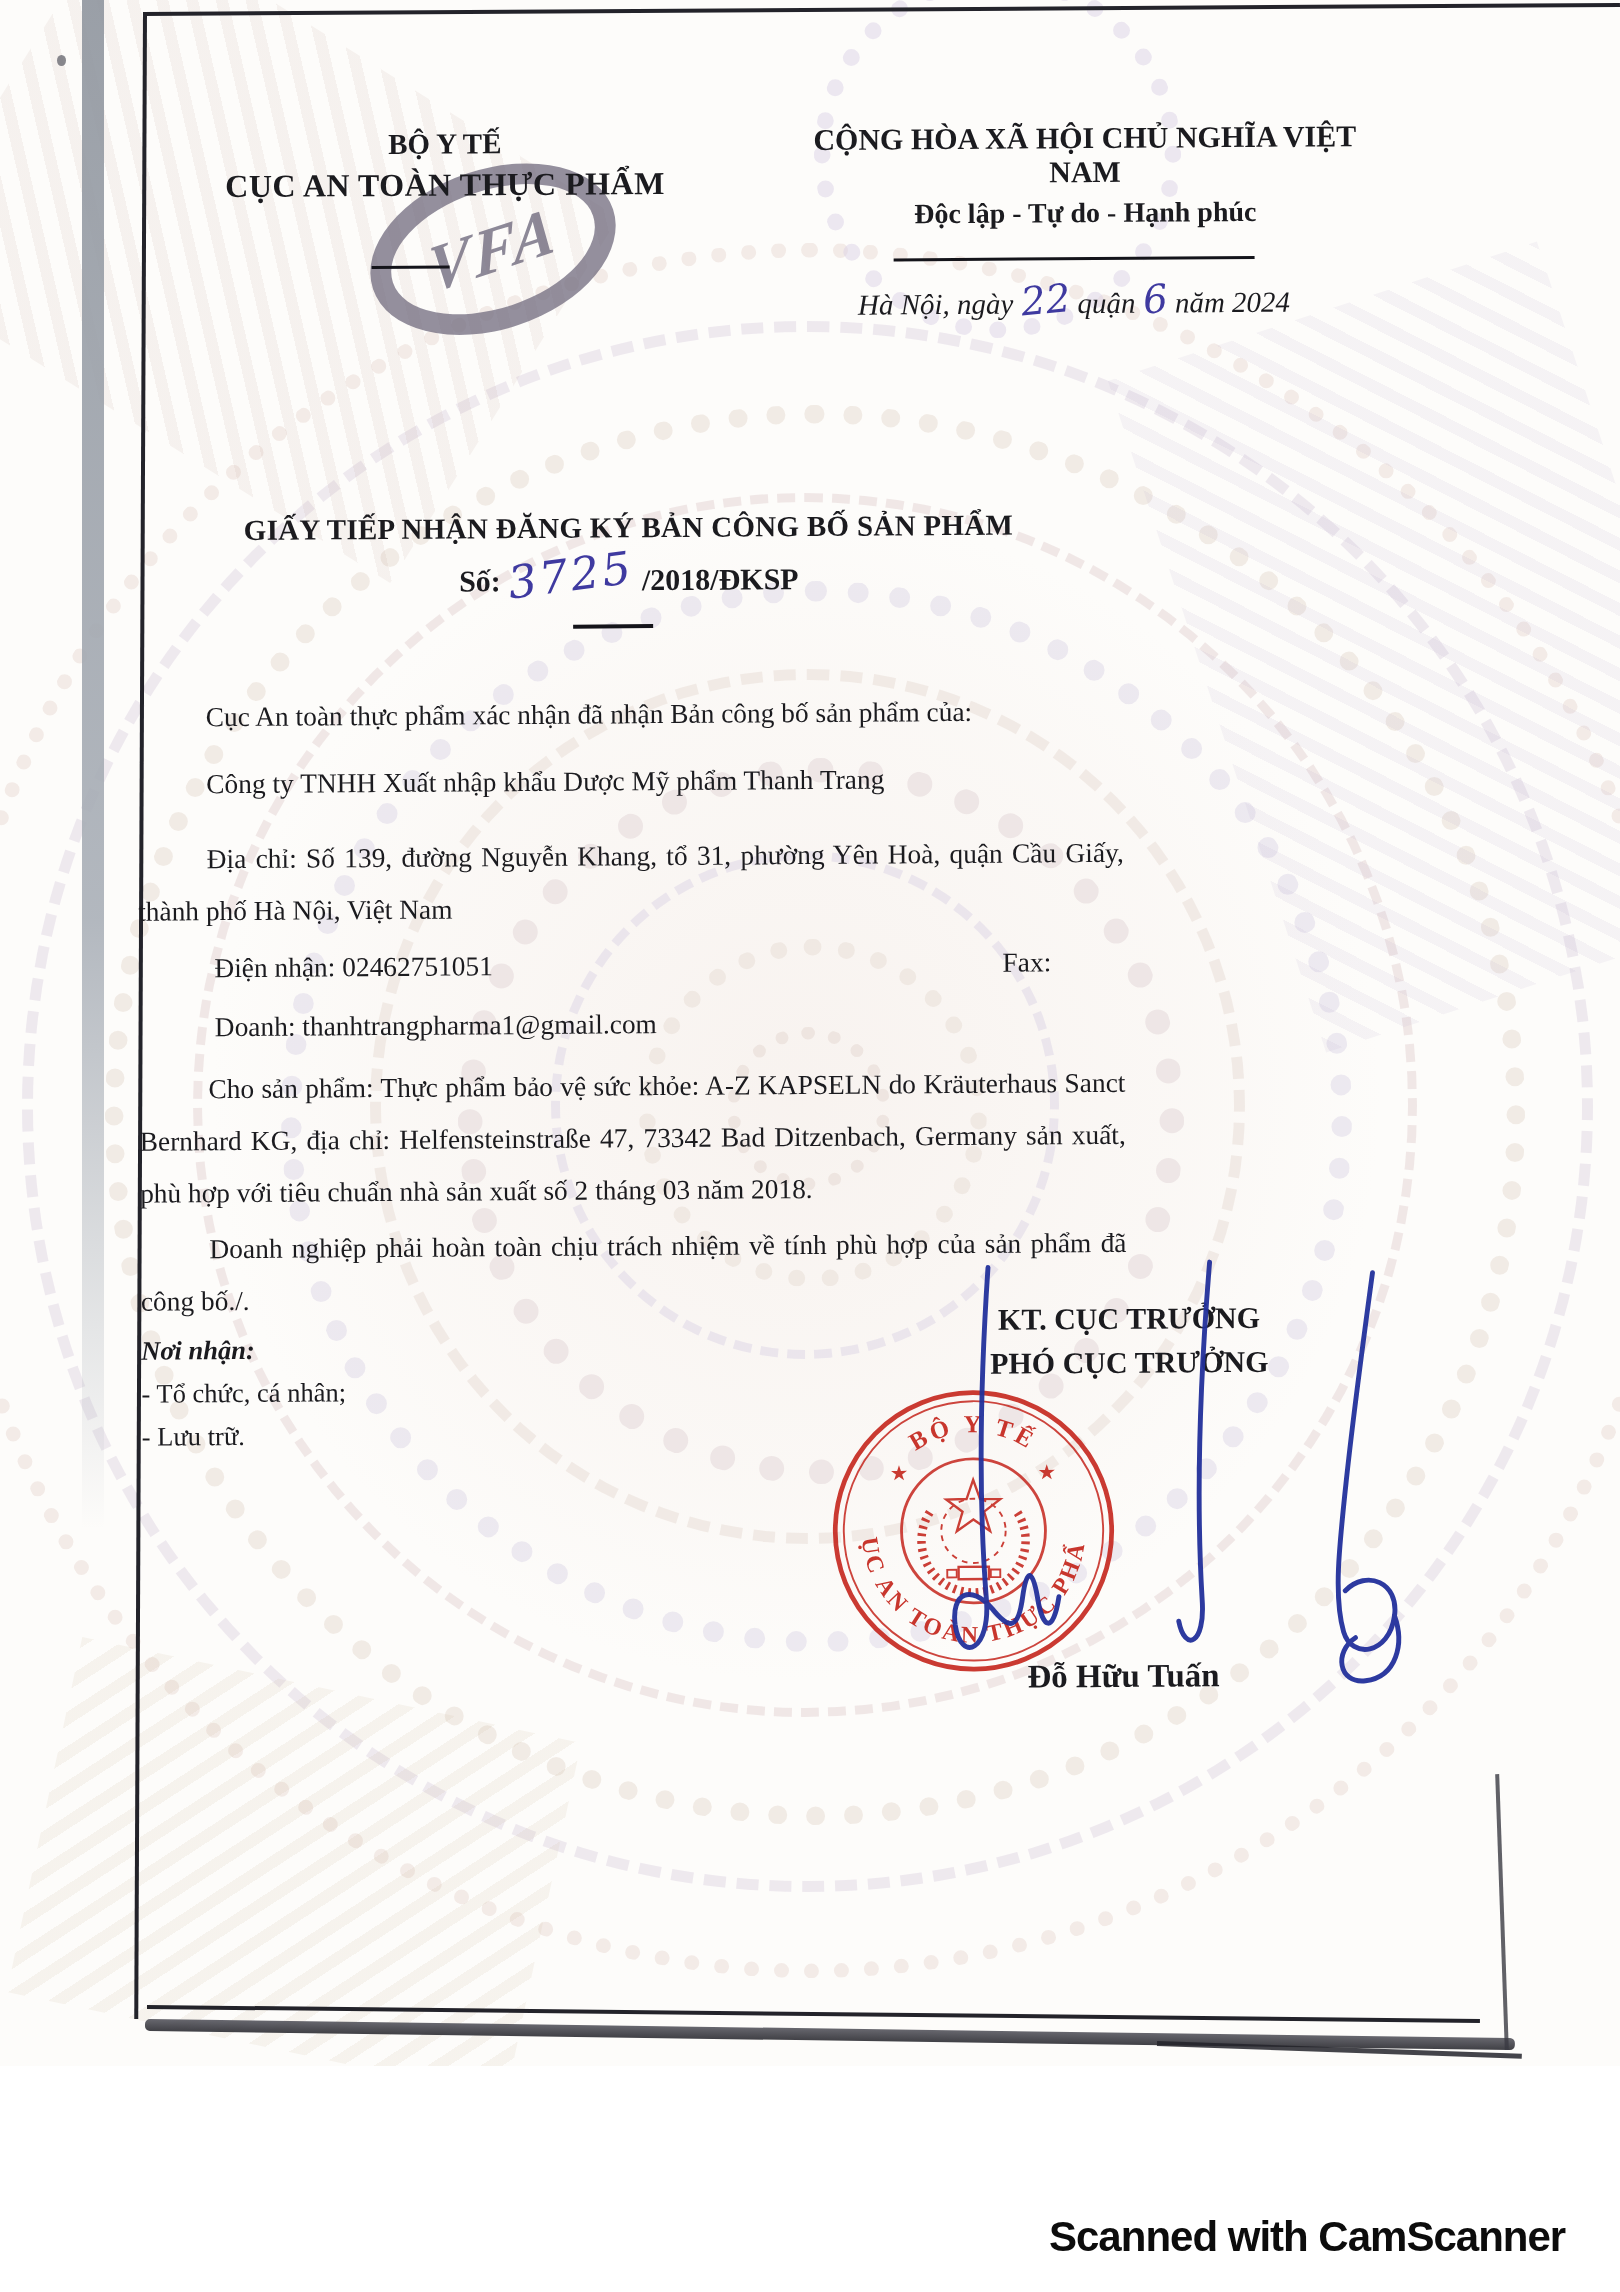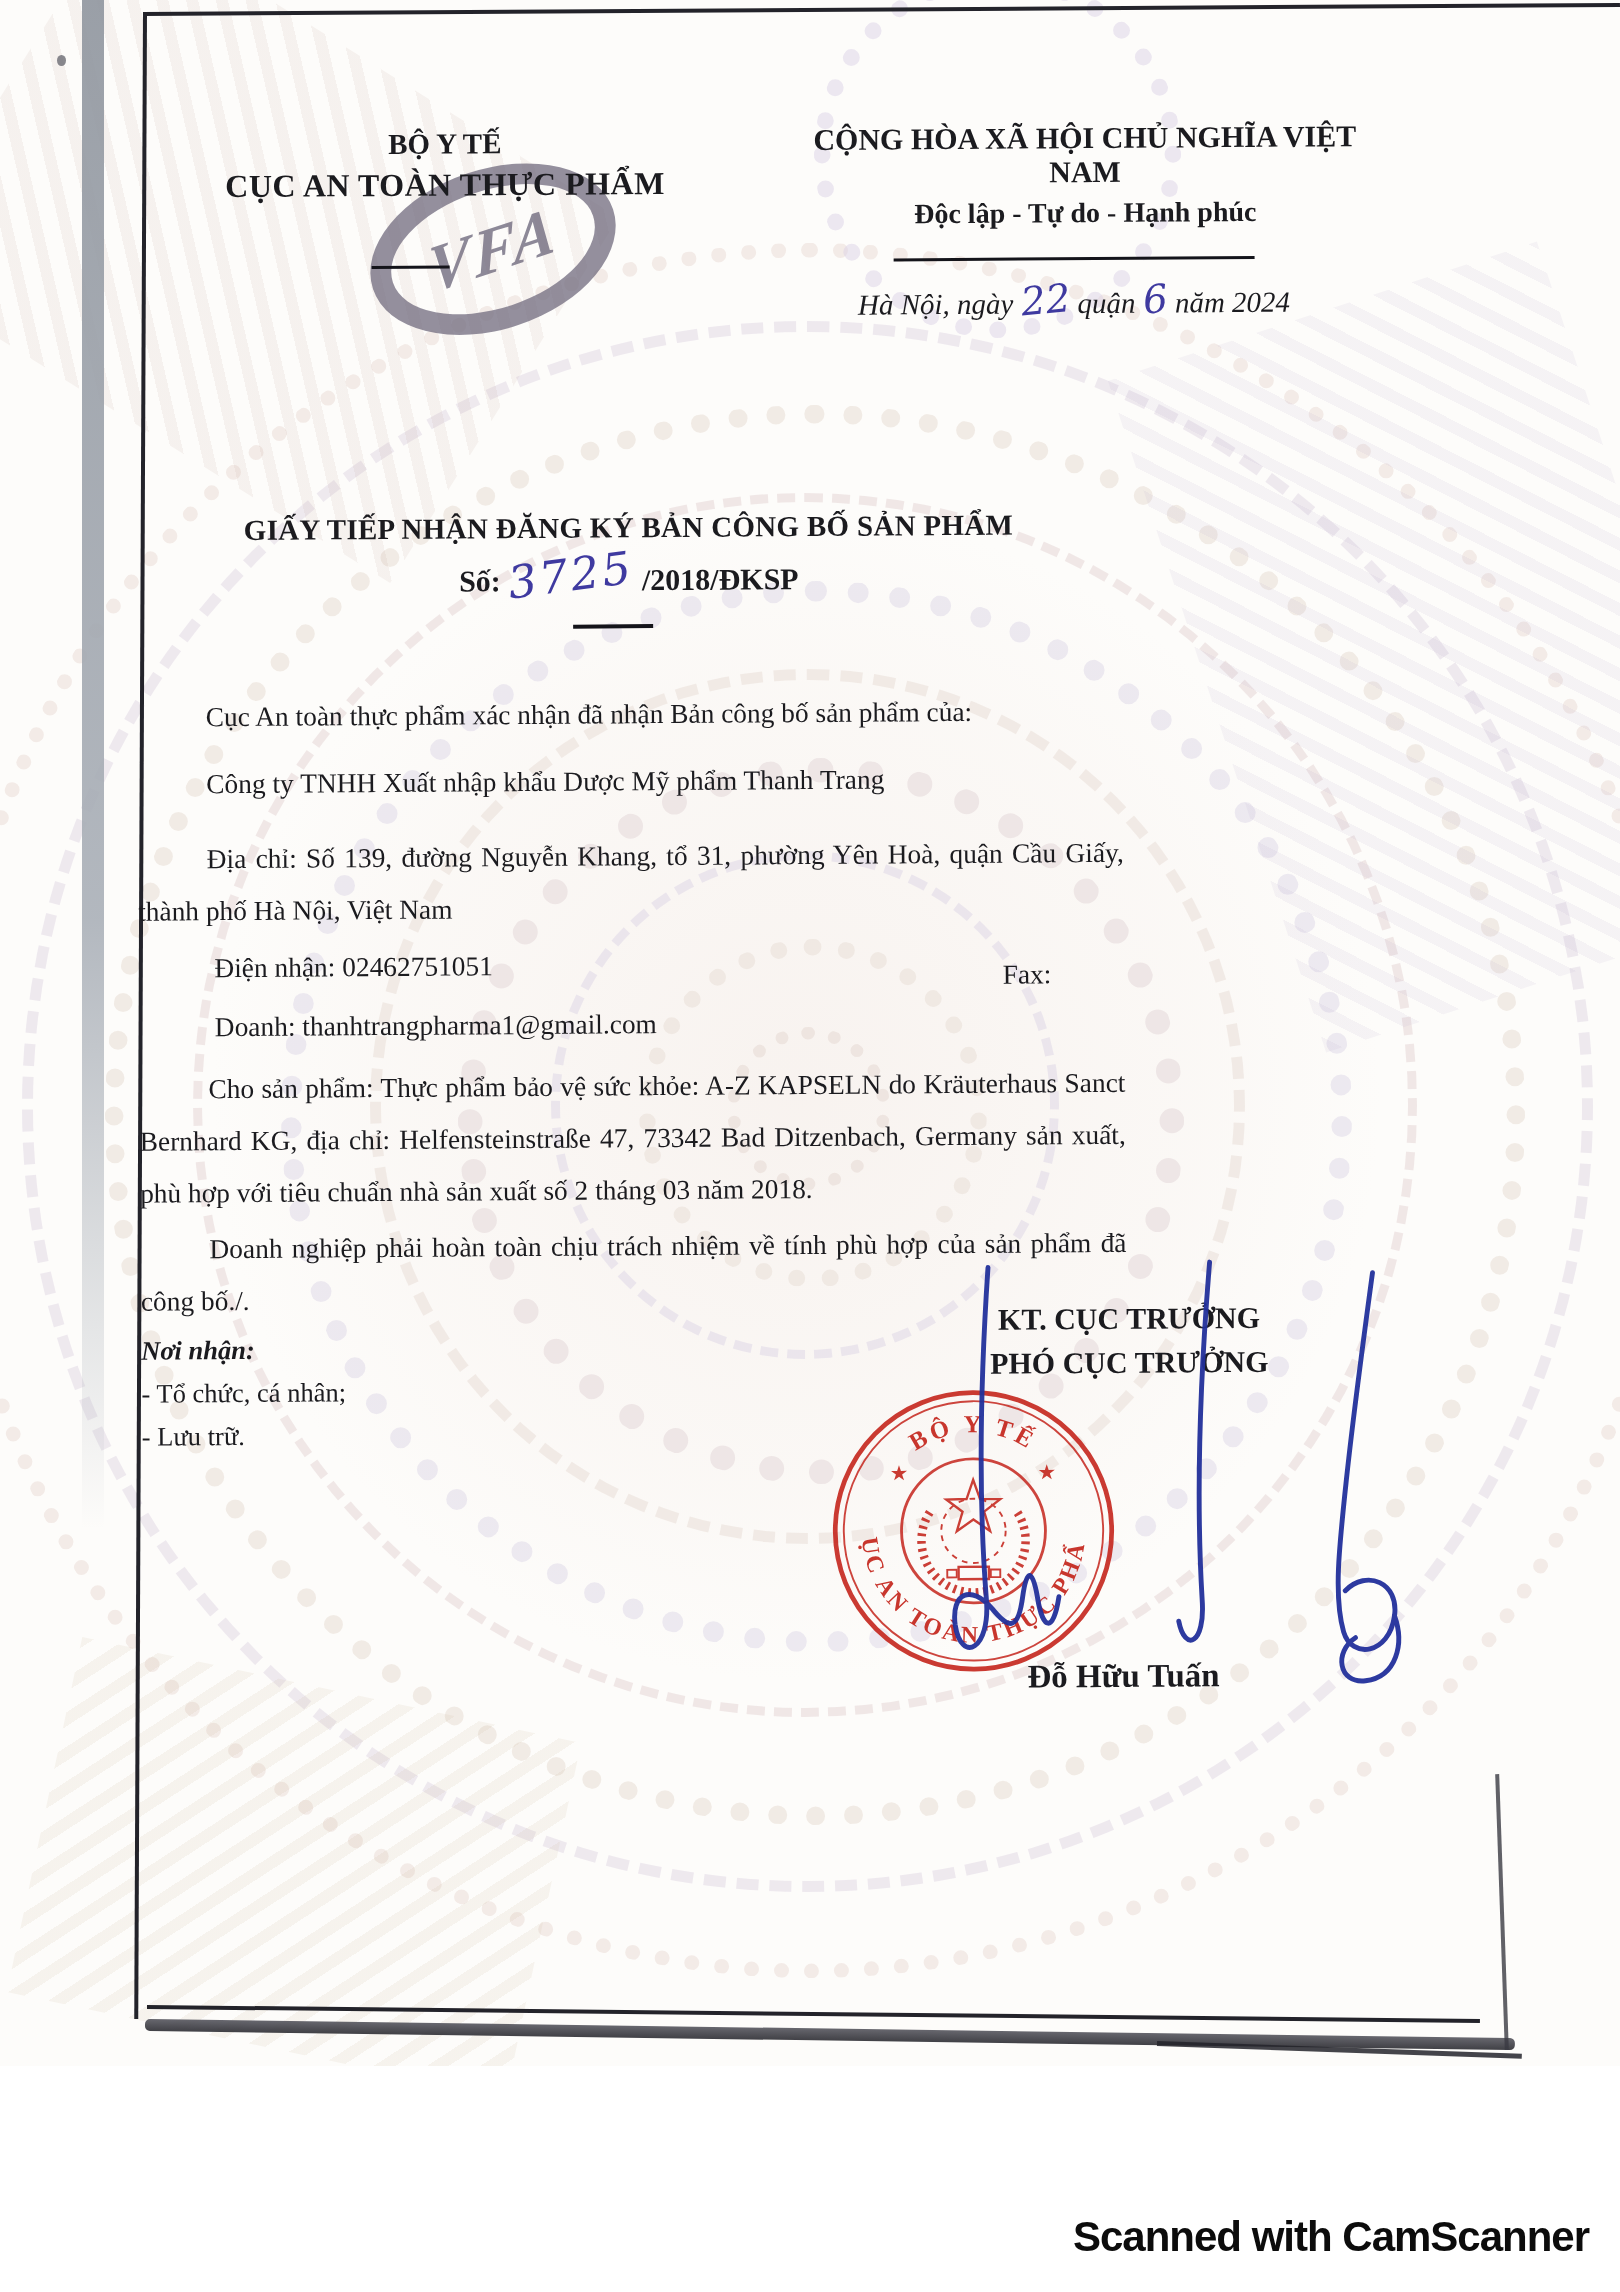--- a/index.html
+++ b/index.html
@@ -100,21 +100,21 @@
     </div>
     <div class="abs" style="left:576px;top:623px;width:80px;height:3.9px;background:#14141a;"></div>
 
     <div class="abs" style="left:139px;top:698px;width:986px;font-size:27.4px;text-indent:69px;">Cục An toàn thực phẩm xác nhận đã nhận Bản công bố sản phẩm của:</div>
     <div class="abs" style="left:139px;top:765px;width:986px;font-size:27.4px;text-indent:69px;">Công ty TNHH Xuất nhập khẩu Dược Mỹ phẩm Thanh Trang</div>
     <div class="abs just" style="left:139px;top:829px;width:986px;font-size:27.4px;">Địa chỉ: Số 139, đường Nguyễn Khang, tổ 31, phường Yên Hoà, quận Cầu Giấy, thành phố Hà Nội, Việt Nam</div>
     <div class="abs" style="left:139px;top:949px;width:986px;font-size:27.4px;">
       <span style="display:inline-block;width:69px;"></span>
       <span>Điện nhận:</span>
       <span>02462751051</span>
-      <span class="abs" style="left:864px;top:12px;text-align:center;">Fax:</span>
+      <span class="abs" style="left:864px;top:0;text-align:center;">Fax:</span>
     </div>
     <div class="abs" style="left:139px;top:1008px;width:986px;font-size:27.4px;">
       <span style="display:inline-block;width:69px;"></span>
       <span>Doanh:</span>
       <span>thanhtrangpharma1@gmail.com</span>
     </div>
     <div class="abs just" style="left:139px;top:1059px;width:986px;font-size:27.4px;">Cho sản phẩm: Thực phẩm bảo vệ sức khỏe: A-Z KAPSELN do Kräuterhaus Sanct Bernhard KG, địa chỉ: Helfensteinstraße 47, 73342 Bad Ditzenbach, Germany sản xuất, phù hợp với tiêu chuẩn nhà sản xuất số 2 tháng 03 năm 2018.</div>
     <div class="abs just" style="left:139px;top:1219px;width:986px;font-size:27.4px;">Doanh nghiệp phải hoàn toàn chịu trách nhiệm về tính phù hợp của sản phẩm đã công bố./.</div>
 
     <div class="abs footer-left" style="left:139px;top:1325px;width:412px;">
@@ -160,14 +160,14 @@
         <path d="M 312 8 C 302 120 296 240 302 352 C 305 398 284 406 278 374"></path>
         <path d="M 478 20 C 468 90 458 160 450 230 C 442 300 436 350 446 386 C 454 414 492 410 498 370 C 503 336 470 322 448 344"></path>
         <path d="M 498 370 C 508 398 500 432 468 436 C 440 439 436 406 458 392"></path>
       </g>
     </svg>
 
     <div class="abs ctr b" style="left:921px;top:1660px;width:396px;font-size:33px;">Đỗ Hữu Tuấn</div>
   </div>
 </div>
 
-<div class="abs camscanner" style="left:1049px;top:2213px;width:564px;text-align:center;">Scanned with CamScanner</div>
+<div class="abs camscanner" style="left:1049px;top:2213px;width:564px;text-align:left;">Scanned with CamScanner</div>
 
 
 </body></html>

